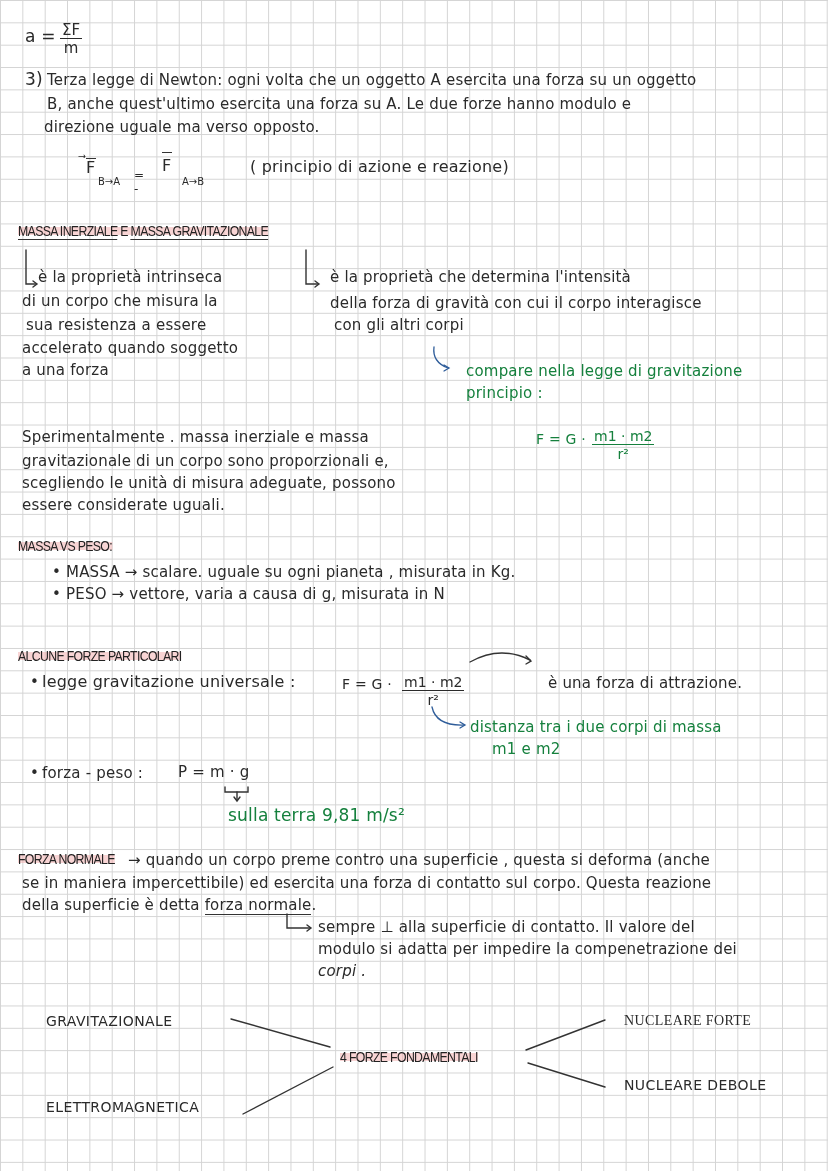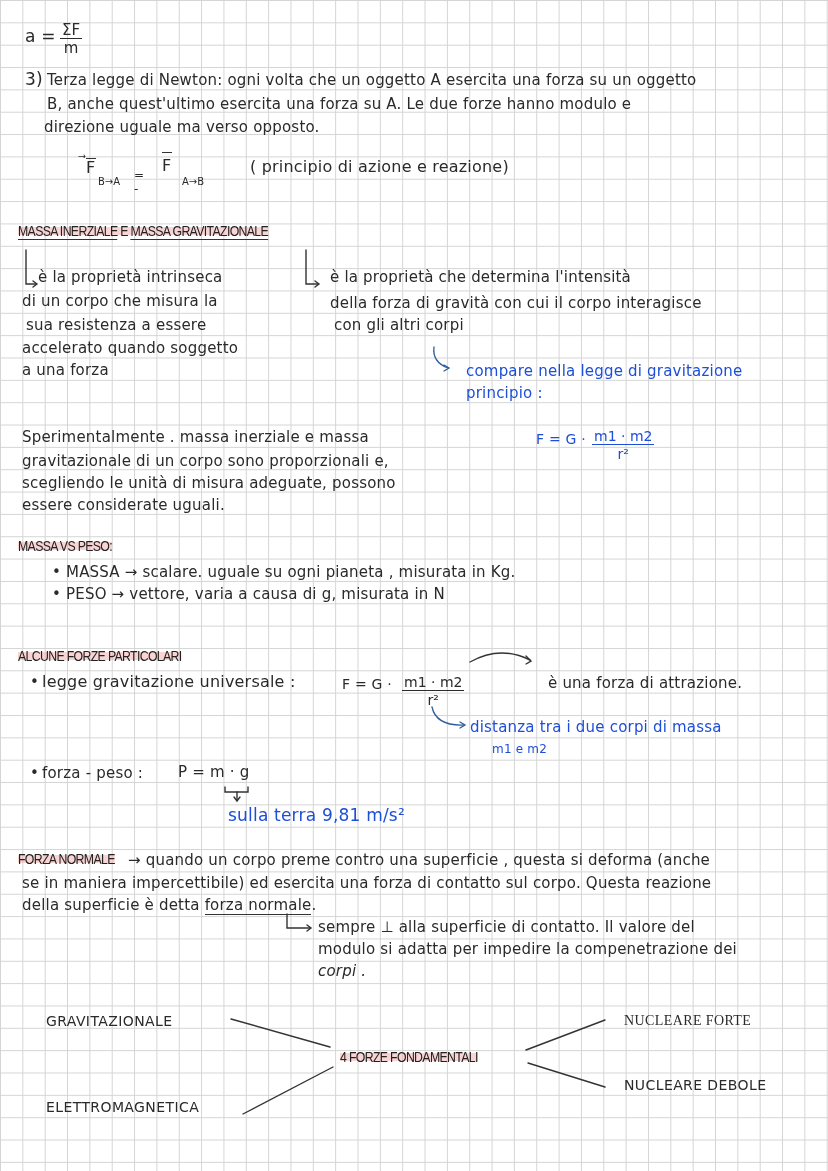--- a/index.html
+++ b/index.html
@@ -8,21 +8,21 @@
       background-color: #ffffff;
       background-image:
         linear-gradient(to right, #d4d4d4 1px, transparent 1px),
         linear-gradient(to bottom, #d4d4d4 1px, transparent 1px);
       background-size: 22.35px 22.35px;
       background-position: 0px 0px;
       font-family: "DejaVu Sans", sans-serif;
       color: #2a2a2a;
     }
     .t { position: absolute; white-space: nowrap; font-size: 15px; line-height: 18px; letter-spacing: 0.2px; }
-    .blue { color: #1d4ed8; }
+    .blue { color: #15803d; }
     .head {
       position: absolute; white-space: nowrap; font-family: "Liberation Sans Narrow", "Liberation Sans", sans-serif;
       font-size: 15px; letter-spacing: -0.8px; color: #222; transform: scaleX(0.82); transform-origin: left center;
     }
     .hl { background: linear-gradient(to bottom, transparent 30%, rgba(240,160,160,0.45) 30%, rgba(240,160,160,0.45) 75%, transparent 75%); }
     .ul { border-bottom: 1.5px solid #333; }
     .small { font-size: 10px; }
     .frac { position: absolute; display: inline-flex; flex-direction: column; align-items: center; font-size: 14px; line-height: 16px; }
     .frac .num { border-bottom: 1.6px solid currentColor; padding: 0 2px; }
     .frac .den { padding-top: 1px; }
@@ -92,21 +92,21 @@
 <span class="head hl" style="left:18px;top:647px;">ALCUNE FORZE PARTICOLARI</span>
 <span class="t" style="left:30px;top:673px;">•</span>
 <span class="t" style="left:42px;top:673px;font-size:16px;">legge  gravitazione universale :</span>
 <span class="t" style="left:342px;top:675px;font-size:14px;">F = G ·</span>
 <div class="frac" style="left:402px;top:674px;">
   <span class="num">m1 · m2</span>
   <span class="den">r²</span>
 </div>
 <span class="t" style="left:548px;top:674px;">è una forza di attrazione.</span>
 <span class="t blue" style="left:470px;top:718px;">distanza tra i due corpi  di massa</span>
-<span class="t blue" style="left:492px;top:740px;font-size:12px;">m1 e m2</span>
+<span class="t blue" style="left:492px;top:740px;font-size:15px;">m1 e m2</span>
 
 <span class="t" style="left:30px;top:764px;">•</span>
 <span class="t" style="left:42px;top:764px;">forza - peso :</span>
 <span class="t" style="left:178px;top:763px;">P = m · g</span>
 <span class="t blue" style="left:228px;top:806px;font-size:17px;">sulla terra  9,81 m/s²</span>
 
 <span class="head hl" style="left:18px;top:850px;">FORZA NORMALE</span>
 <span class="t" style="left:128px;top:851px;"> →  quando un corpo  preme contro una   superficie , questa si deforma (anche</span>
 <span class="t" style="left:22px;top:874px;">se in maniera  impercettibile) ed esercita una  forza di contatto  sul corpo. Questa reazione</span>
 <span class="t" style="left:22px;top:896px;"><span>della superficie è detta </span><span class="ul">forza normale</span><span>.</span></span>

